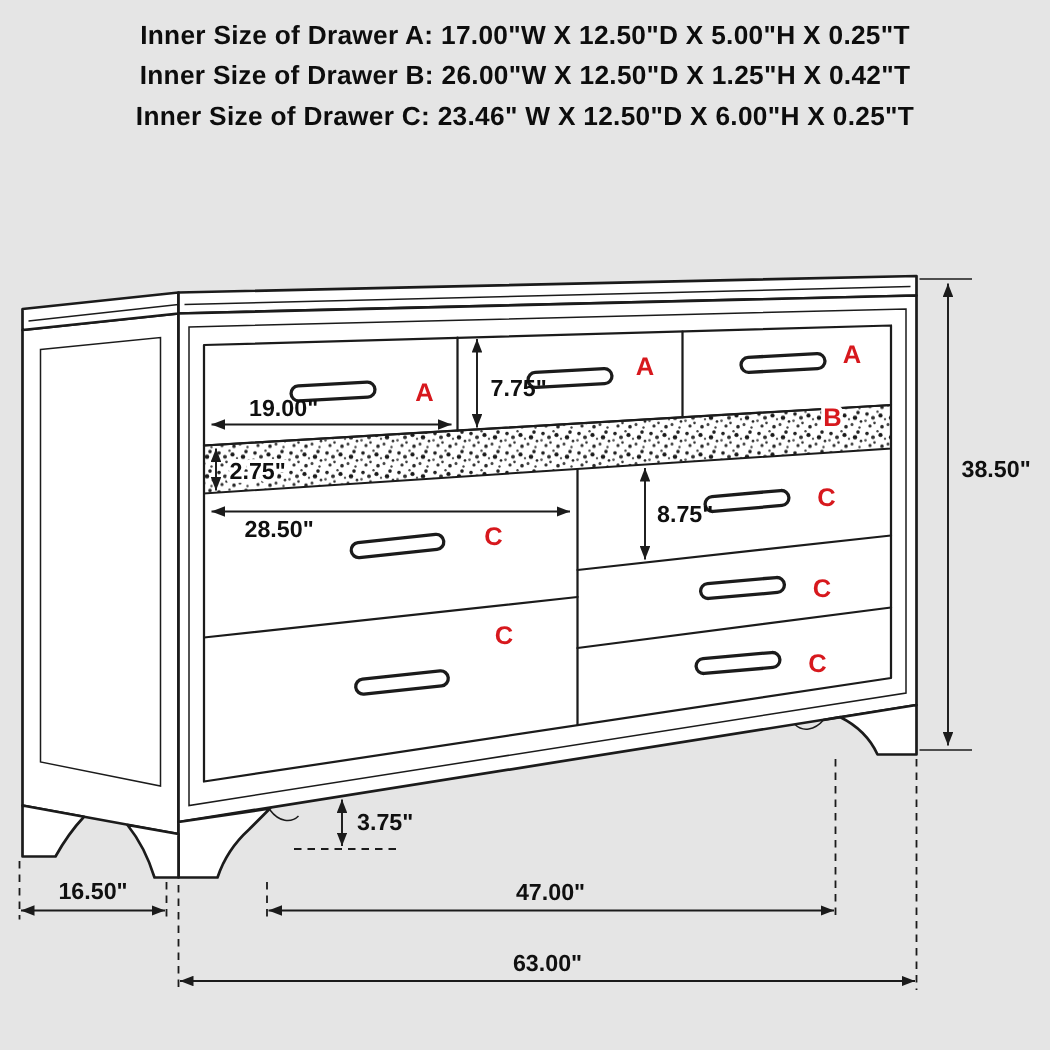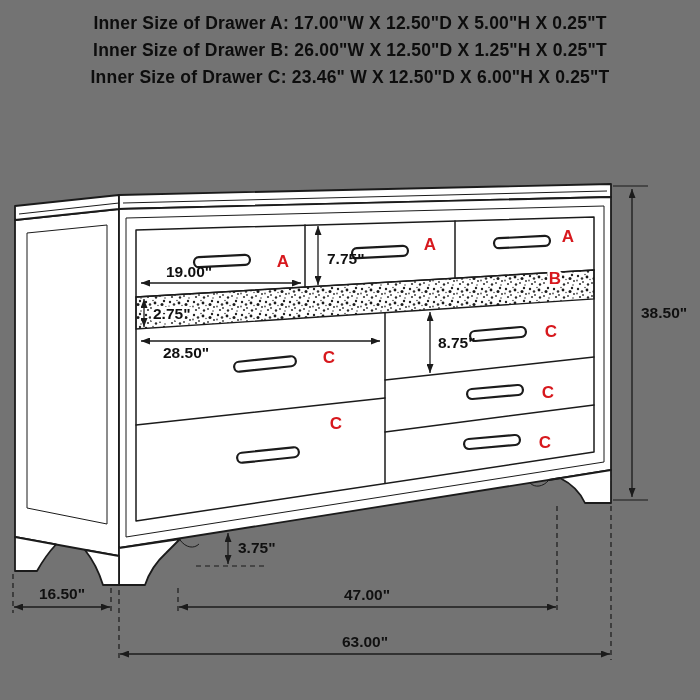--- a/index.html
+++ b/index.html
@@ -1,16 +1,16 @@
 <!DOCTYPE html>
 <html style="--line: #1b1b1b; --label-red: #d7181d; --dim-text: #101010; --background: #ffffff;"><head>
 <meta charset="utf-8">
 <style>
   html,body{margin:0;padding:0;background:#fff;}
-  .canvas{position:relative;width:700px;height:700px;background:#737373;overflow:hidden;
+  .canvas{position:relative;width:700px;height:700px;background:#e5e5e5;overflow:hidden;
           font-family:"Liberation Sans",sans-serif;}
   .title-block{position:absolute;top:10px;left:0;width:100%;text-align:center;
                font-weight:bold;font-size:17.5px;line-height:27px;color:#0d0d0d;
                letter-spacing:.2px;}
   svg.diagram{position:absolute;left:0;top:0;}
 
   
   .s   {stroke:var(--line,#1b1b1b);fill:none;stroke-width:1.5;stroke-linejoin:round;stroke-linecap:round;}
   .sf  {stroke:var(--line,#1b1b1b);fill:#ffffff;stroke-width:1.8;stroke-linejoin:round;}
   .thin{stroke:var(--line,#1b1b1b);fill:none;stroke-width:1;}
@@ -26,21 +26,21 @@
   .halo{paint-order:stroke;stroke:#ffffff;stroke-width:5px;stroke-linejoin:round;}
   .mid{text-anchor:middle;}
 </style>
 </head>
 <body>
 
 <div class="canvas">
 
   <div class="title-block">
     <div class="title-line">Inner Size of Drawer A: 17.00"W X 12.50"D X 5.00"H X 0.25"T</div>
-    <div class="title-line">Inner Size of Drawer B: 26.00"W X 12.50"D X 1.25"H X 0.25"T</div>
+    <div class="title-line">Inner Size of Drawer B: 26.00"W X 12.50"D X 1.25"H X 0.42"T</div>
     <div class="title-line">Inner Size of Drawer C: 23.46" W X 12.50"D X 6.00"H X 0.25"T</div>
   </div>
 
   <svg class="diagram" width="700" height="700" viewBox="0 0 700 700">
 
     <defs>
       <marker id="ah" markerWidth="9" markerHeight="7" refX="9" refY="3.5" orient="auto-start-reverse" markerUnits="userSpaceOnUse">
         <path d="M0,0 L9,3.5 L0,7 Z" class="mk"></path>
       </marker>
       <pattern id="speck" width="24" height="13" patternUnits="userSpaceOnUse">

